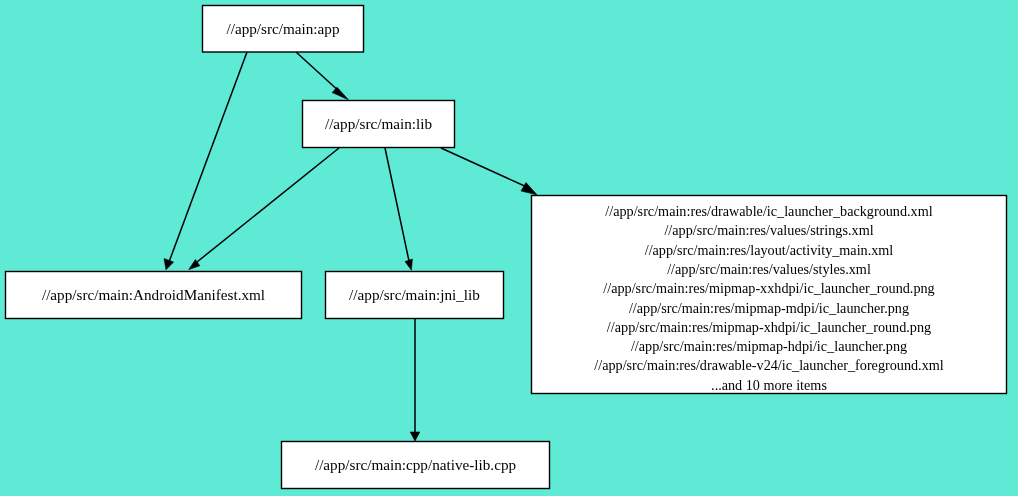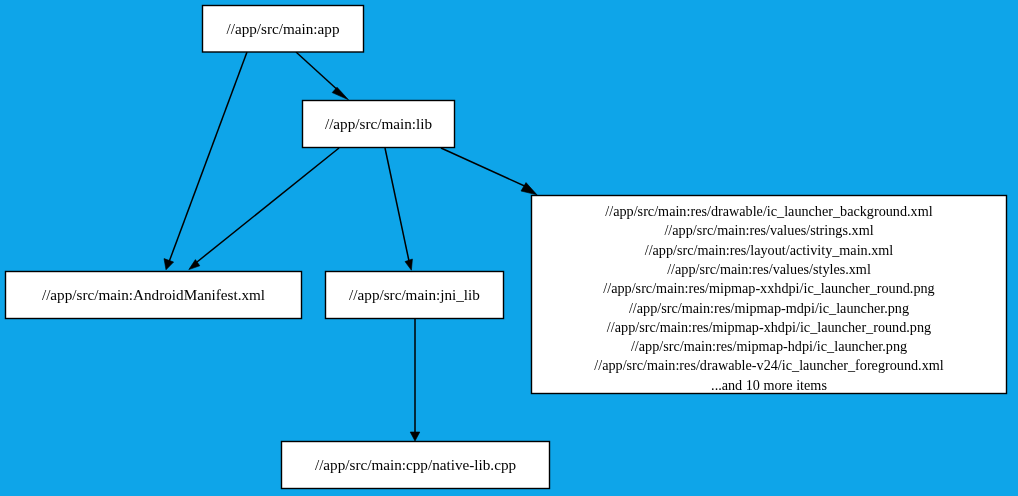--- a/index.html
+++ b/index.html
@@ -11,21 +11,21 @@
   body {
     width: 1018px;
     height: 496px;
     overflow: hidden;
     font-family: "Liberation Serif", "DejaVu Serif", serif;
   }
   #graph-root {
     position: relative;
     width: 1018px;
     height: 496px;
-    background: #0ea5e9;
+    background: #5eead4;
   }
   svg#graph-canvas {
     display: block;
     width: 1018px;
     height: 496px;
   }
   .node-box {
     fill: #ffffff;
     stroke: #000000;
     stroke-width: 1.4;

